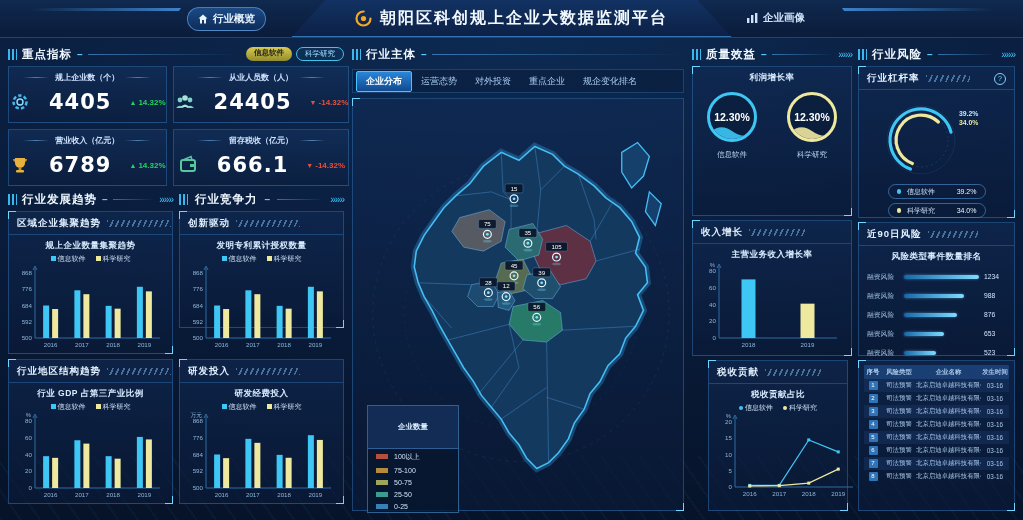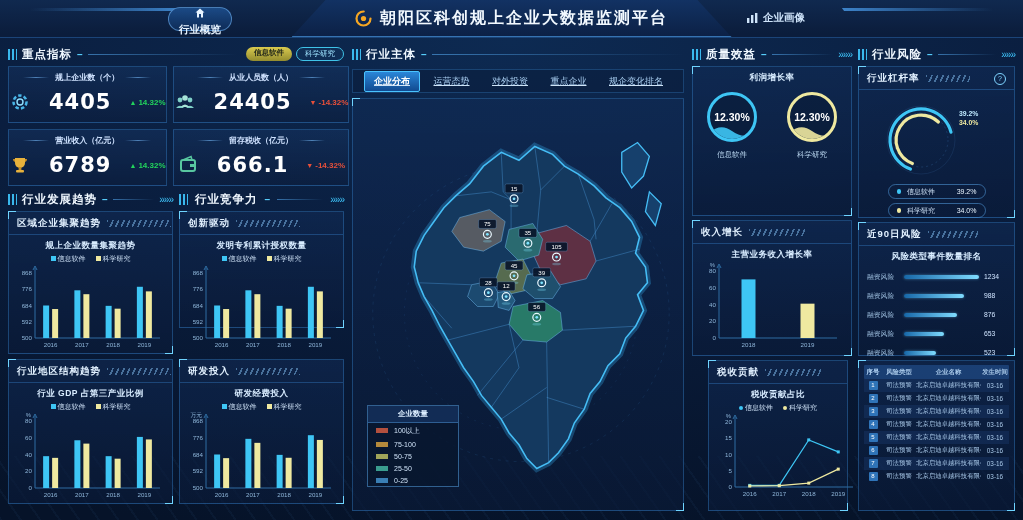--- a/index.html
+++ b/index.html
@@ -15,22 +15,22 @@
   .topbar .beam{position:absolute;top:8px;height:3px;width:150px;
        background:linear-gradient(90deg,transparent,rgba(80,170,255,.7));transform:skewX(-35deg);}
   .title-wrap{position:absolute;left:50%;top:0;transform:translateX(-50%);
        width:440px;height:36px;display:flex;align-items:center;justify-content:center;gap:8px;
        background:linear-gradient(180deg,#123263 0%,#0c2146 100%);
        clip-path:polygon(34px 0,406px 0,440px 100%,0 100%);
        border-bottom:1px solid rgba(90,180,255,.5);}
   .page-title{font-size:16px;font-weight:bold;color:#f2f9ff;letter-spacing:2px;margin:0;}
   .nav-btn{position:absolute;top:7px;display:flex;align-items:center;gap:5px;height:22px;
        padding:0 10px;font-size:10.5px;font-weight:bold;color:#e8f4ff;cursor:pointer;}
-  .nav-btn.boxed{left:168px;background:linear-gradient(180deg,#1b4a86,#0e2c58);
-       border:1px solid rgba(120,190,255,.55);border-radius:12px;flex-direction:column;}
+  .nav-btn.boxed{left:187px;background:linear-gradient(180deg,#1b4a86,#0e2c58);
+       border:1px solid rgba(120,190,255,.55);border-radius:12px;}
   .nav-btn.plain{left:737px;color:#cfe4fa;}
   
   .sec-head{position:absolute;display:flex;align-items:center;gap:5px;height:16px;}
   .sec-bars{width:9px;height:11px;flex:0 0 auto;
        background:repeating-linear-gradient(90deg,#3fc8ff 0 2px,transparent 2px 4px);opacity:.9;}
   .sec-title{font-size:11.5px;font-weight:bold;color:#f0f8ff;letter-spacing:1px;white-space:nowrap;}
   .sec-dash{color:#59d2ff;font-weight:bold;font-size:10px;}
   .sec-line{flex:1;height:1px;background:linear-gradient(90deg,rgba(90,180,255,.55),transparent);}
   .sec-arrow{font-size:10px;color:#3fc8ff;letter-spacing:-1px;white-space:nowrap;}
   
@@ -62,30 +62,30 @@
   .kcard .lbl{display:flex;align-items:center;justify-content:center;gap:6px;
        font-size:8px;font-weight:bold;color:#cfe2ff;margin-top:5px;}
   .kcard .lbl::before,.kcard .lbl::after{content:"";width:26px;height:1px;
        background:linear-gradient(90deg,transparent,rgba(120,190,255,.6),transparent);}
   .kcard .row{display:flex;align-items:center;justify-content:center;gap:18px;margin-top:7px;}
   .kval{font-family:"DejaVu Sans",sans-serif;font-weight:bold;font-size:21px;color:#fff;letter-spacing:1px;}
   .kdelta{font-size:8px;font-weight:bold;display:flex;align-items:center;gap:2px;}
   .kdelta .arr{font-size:7px;}
   .kdelta.up{color:#22d45c;} .kdelta.down{color:#e8503a;}
   
-  .tabs{position:absolute;display:flex;align-items:center;justify-content:space-between;box-sizing:border-box;
-       padding:2px 11px;border:1px solid rgba(52,128,200,.35);background:rgba(10,28,58,.5);text-decoration:underline;}
+  .tabs{position:absolute;display:flex;align-items:center;justify-content:flex-start;box-sizing:border-box;
+       padding:2px 3px;border:1px solid rgba(52,128,200,.35);background:rgba(10,28,58,.5);}
   .tab{font-size:9px;color:#a8cdf0;padding:3px 9px;cursor:pointer;white-space:nowrap;}
   .tab.active{background:linear-gradient(180deg,#2a86d8,#114a90);border:1px solid #49c3ff;
        color:#fff;font-weight:bold;border-radius:2px;}
   
   .map-legend{position:absolute;left:14px;top:306px;width:92px;box-sizing:border-box;
        border:1px solid rgba(90,170,240,.5);background:rgba(8,22,46,.8);}
   .map-legend .ml-title{font-size:7.5px;font-weight:bold;color:#dceeff;text-align:center;
-       padding:3px 0;border-bottom:1px solid rgba(90,170,240,.4);background:rgba(30,70,130,.45);}
+       padding:16px 0;border-bottom:1px solid rgba(90,170,240,.4);background:rgba(30,70,130,.45);}
   .ml-row{display:flex;align-items:center;gap:6px;padding:2.5px 8px;font-size:7px;color:#cfe2f7;}
   .ml-row .sw{width:12px;height:5px;flex:0 0 auto;}
   
   .gauges{display:flex;justify-content:center;gap:16px;margin-top:4px;}
   .gauge{display:flex;flex-direction:column;align-items:center;}
   .gauge .glabel{font-size:7.5px;color:#bcd9f2;margin-top:2px;}
   
   .lv-legend{display:flex;flex-direction:column;align-items:center;gap:4px;margin-top:2px;}
   .lv-pill{display:flex;align-items:center;gap:6px;width:98px;box-sizing:border-box;
        border:1px solid rgba(90,170,240,.5);border-radius:8px;padding:1.5px 8px;font-size:7px;color:#cfe2f7;}

